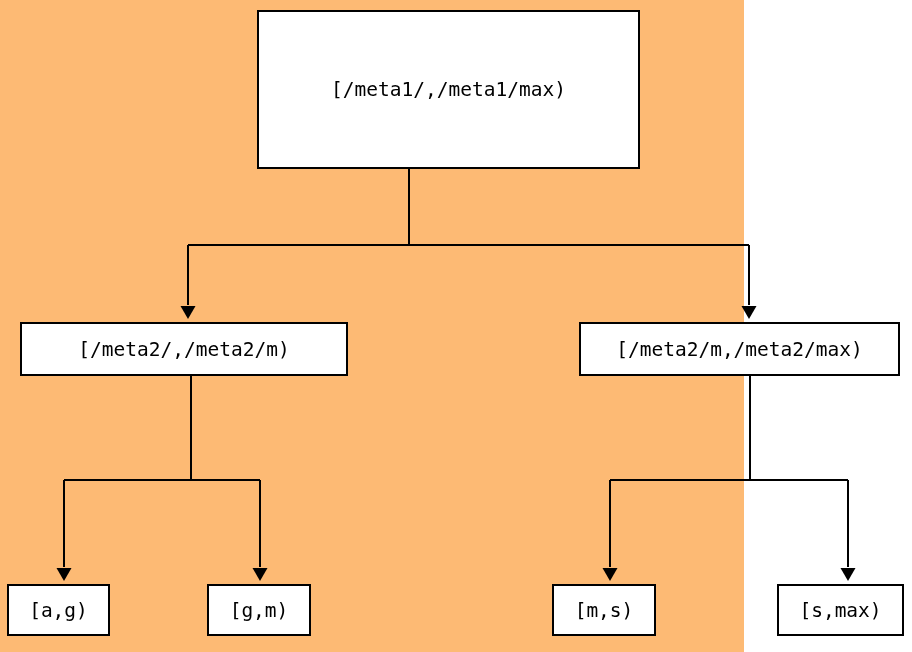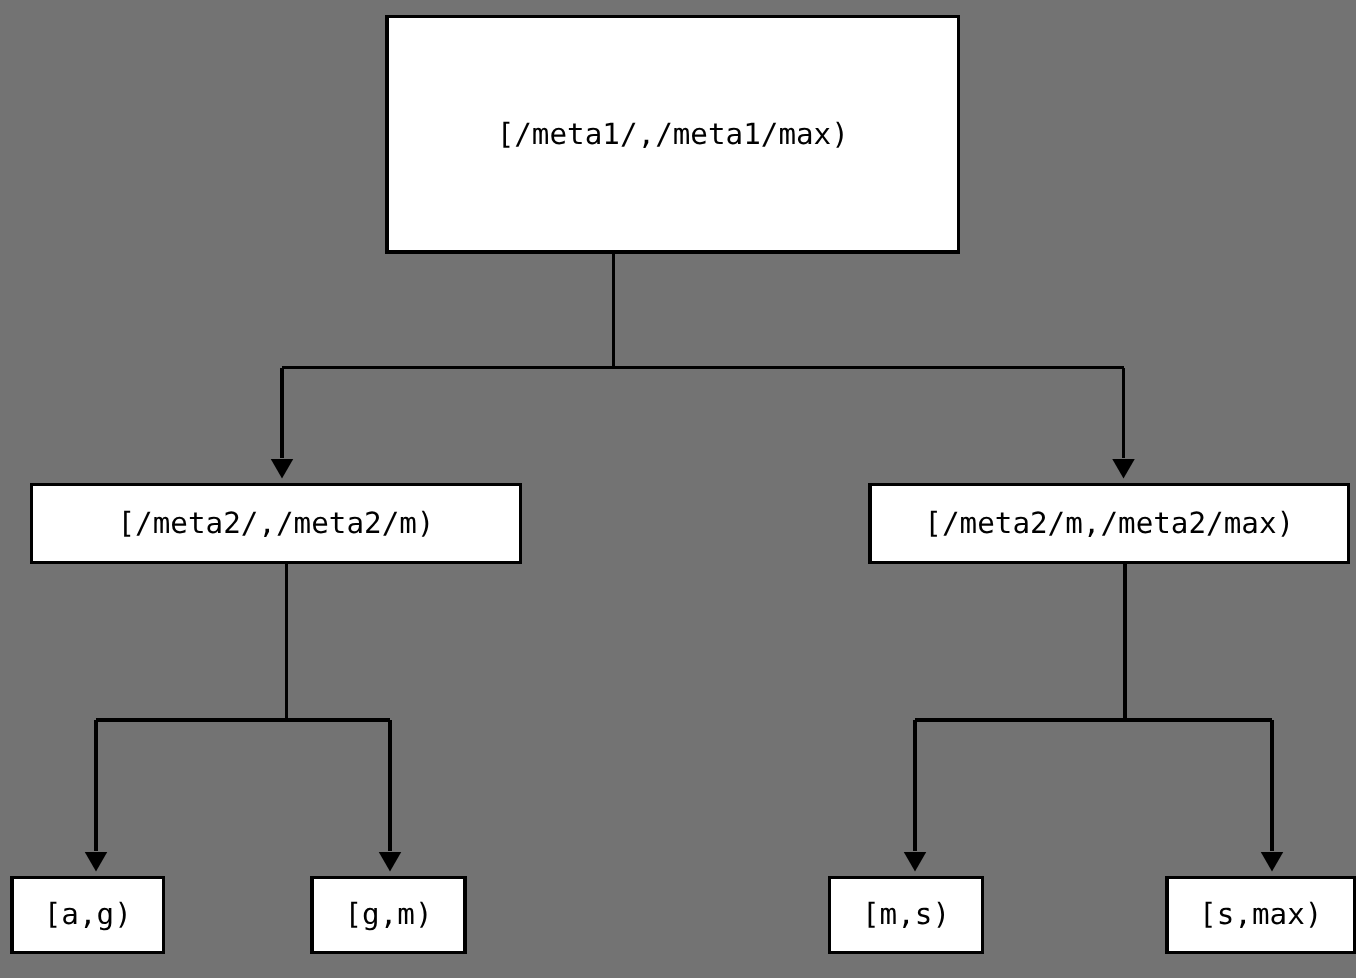--- a/index.html
+++ b/index.html
@@ -9,23 +9,23 @@
     background: #ffffff;
   }
   body {
     width: 912px;
     height: 652px;
     font-family: "DejaVu Sans Mono", "Liberation Mono", monospace;
     overflow: hidden;
   }
   #diagram-root {
     position: relative;
-    width: 904px;
+    width: 744px;
     height: 652px;
-    background: #737373;
+    background: #fdba74;
     text-decoration: underline;
   }
   #tree-svg {
     position: absolute;
     left: 0;
     top: 0;
     width: 912px;
     height: 652px;
     display: block;
   }

